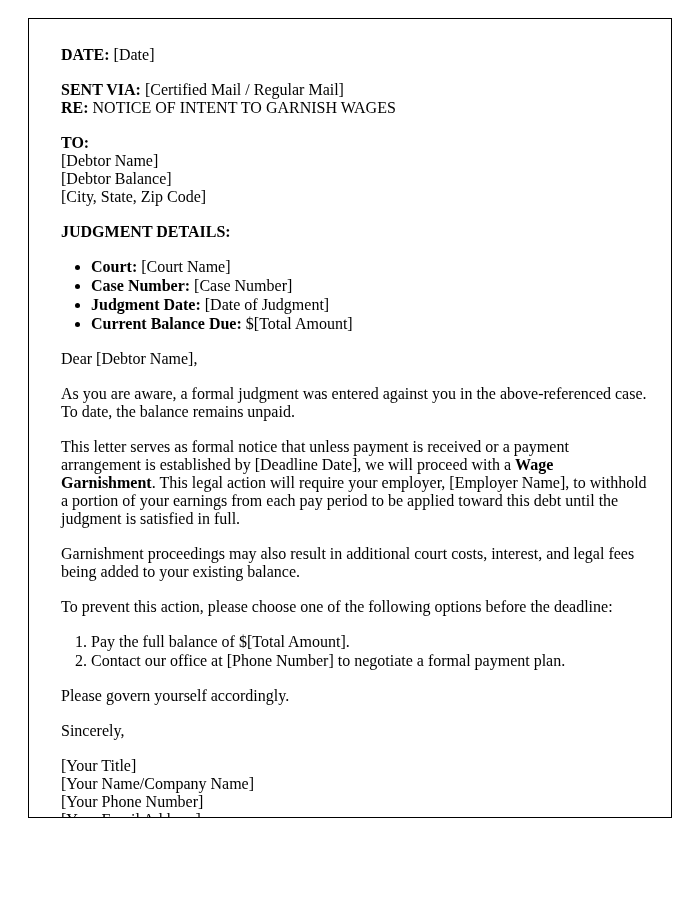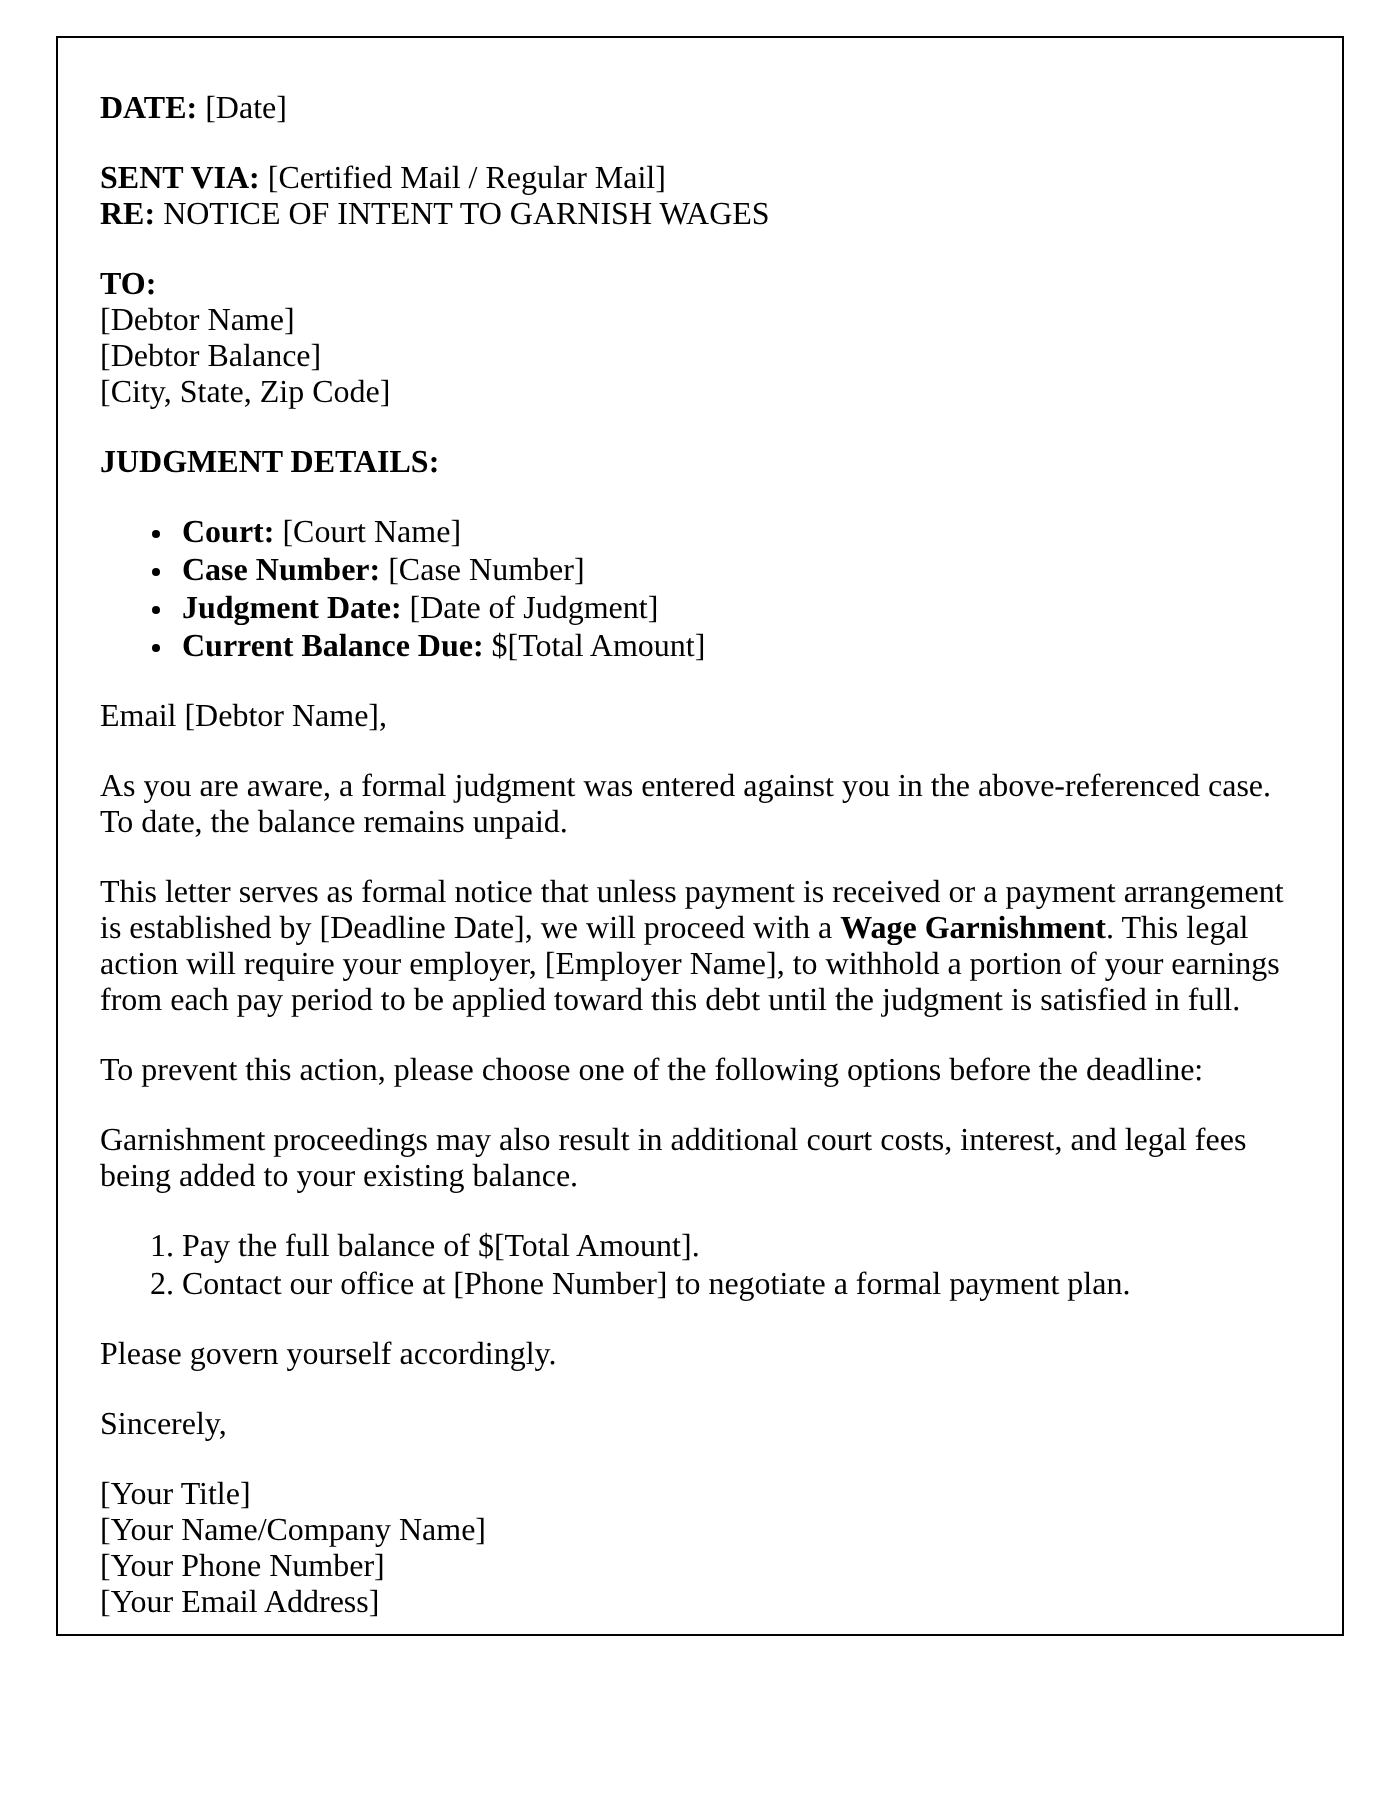--- a/index.html
+++ b/index.html
@@ -17,21 +17,21 @@
     position: absolute;
     left: 28px;
     top: 18px;
     width: 644px;
     height: 800px;
     border: 1px solid #000000;
     padding: 27px 21px 0 21px;
     overflow: hidden;
     background: #ffffff;
   }
-  .block { margin: 0 0 17px 0; }
+  .block { margin: 0 0 17px 11px; }
   .line, .block, li { line-height: 18px; }
   p { margin: 0 0 17px 0; }
   strong, .bold { font-weight: bold; }
   ul.block, ol.block {
     margin: 0 0 17px 0;
     padding-left: 40px;
   }
   li { margin: 1px; }
 </style>
 </head>
@@ -55,29 +55,29 @@
 
   <p class="block"><strong>JUDGMENT DETAILS:</strong></p>
 
   <ul class="block">
     <li><strong>Court:</strong><span> [Court Name]</span></li>
     <li><strong>Case Number:</strong><span> [Case Number]</span></li>
     <li><strong>Judgment Date:</strong><span> [Date of Judgment]</span></li>
     <li><strong>Current Balance Due:</strong><span> $[Total Amount]</span></li>
   </ul>
 
-  <p class="block">Email [Debtor Name],</p>
+  <p class="block">Dear [Debtor Name],</p>
 
   <p class="block">As you are aware, a formal judgment was entered against you in the above-referenced case. To date, the balance remains unpaid.</p>
 
   <p class="block"><span>This letter serves as formal notice that unless payment is received or a payment arrangement is established by [Deadline Date], we will proceed with a </span><strong>Wage Garnishment</strong><span>. This legal action will require your employer, [Employer Name], to withhold a portion of your earnings from each pay period to be applied toward this debt until the judgment is satisfied in full.</span></p>
 
+  <p class="block">Garnishment proceedings may also result in additional court costs, interest, and legal fees being added to your existing balance.</p>
+
   <p class="block">To prevent this action, please choose one of the following options before the deadline:</p>
-
-  <p class="block">Garnishment proceedings may also result in additional court costs, interest, and legal fees being added to your existing balance.</p>
 
   <ol class="block">
     <li>Pay the full balance of $[Total Amount].</li>
     <li>Contact our office at [Phone Number] to negotiate a formal payment plan.</li>
   </ol>
 
   <p class="block">Please govern yourself accordingly.</p>
 
   <p class="block">Sincerely,</p>
 

